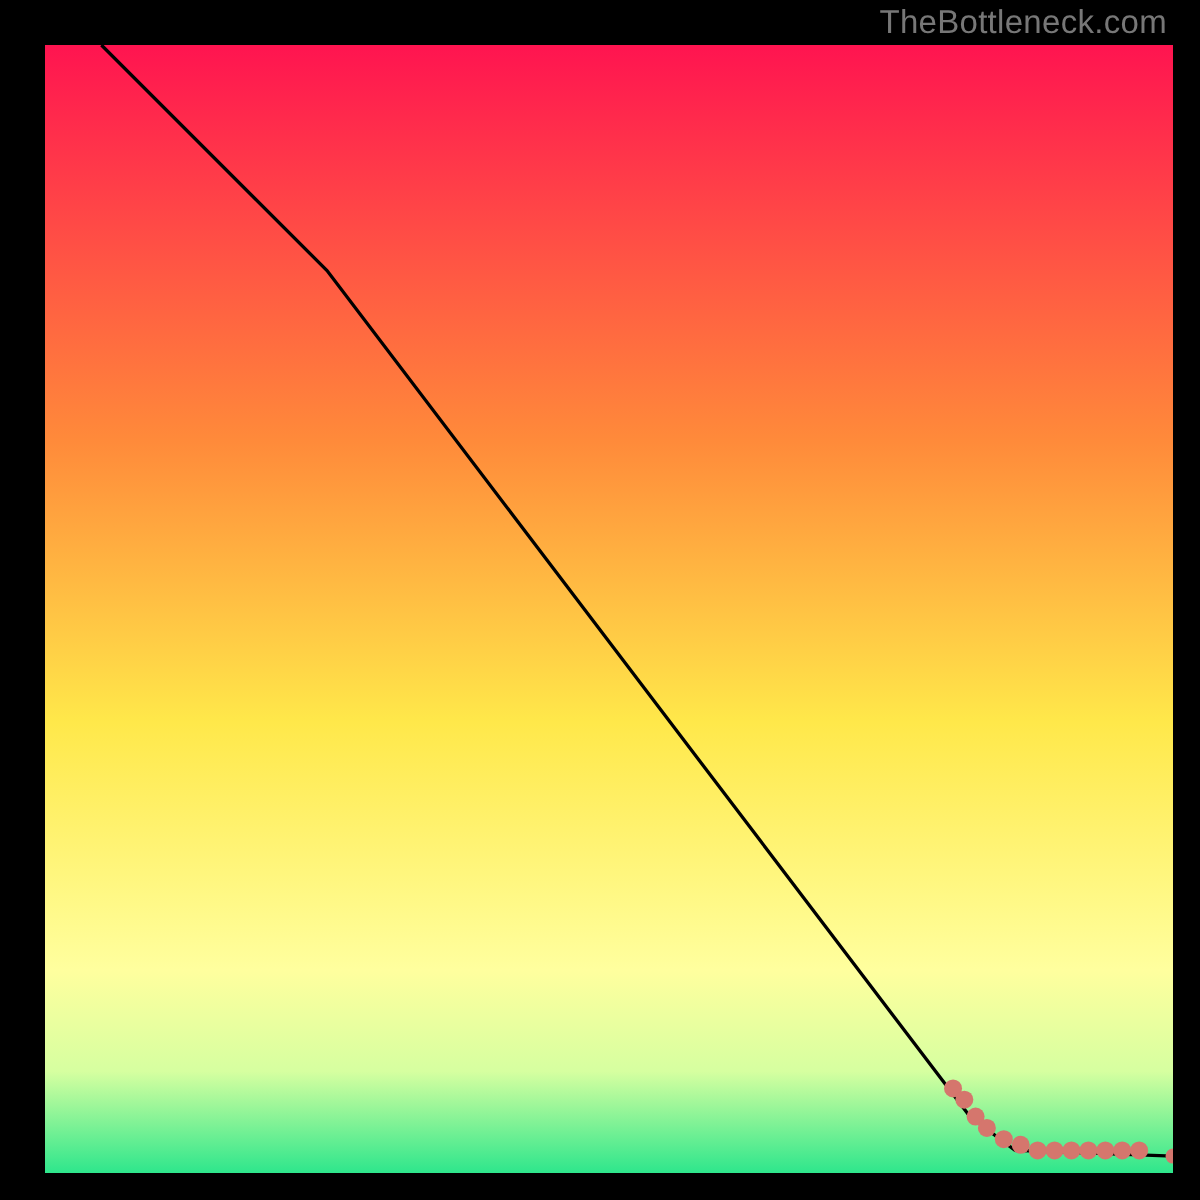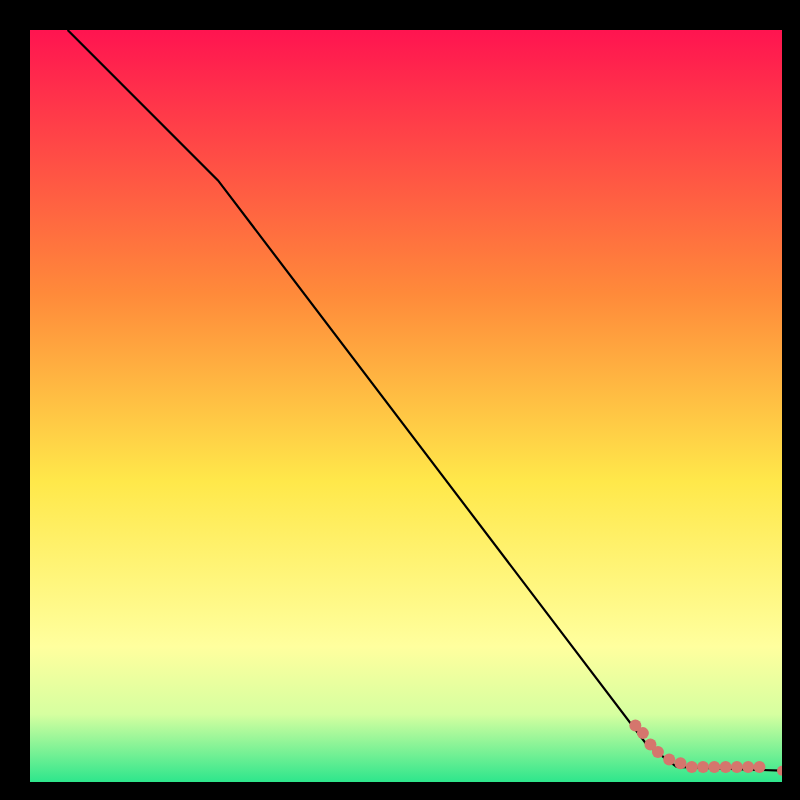--- a/index.html
+++ b/index.html
@@ -35,20 +35,21 @@
   }
   .plot-area svg {
     display: block;
   }
 </style>
 </head>
 <body>
 
 <div class="frame">
 
+  <div class="attribution">TheBottleneck.com</div>
 
   <div class="plot-area">
     <svg id="chart-svg" width="752" height="752" viewBox="0 0 752 752">
       <defs>
         <linearGradient id="bg-grad" x1="0" y1="0" x2="0" y2="1">
             <stop offset="0%" stop-color="#ff1450"></stop>
             <stop offset="35%" stop-color="#ff8a3a"></stop>
             <stop offset="60%" stop-color="#ffe84a"></stop>
             <stop offset="82%" stop-color="#ffff9e"></stop>
             <stop offset="91%" stop-color="#d6ffa0"></stop>

